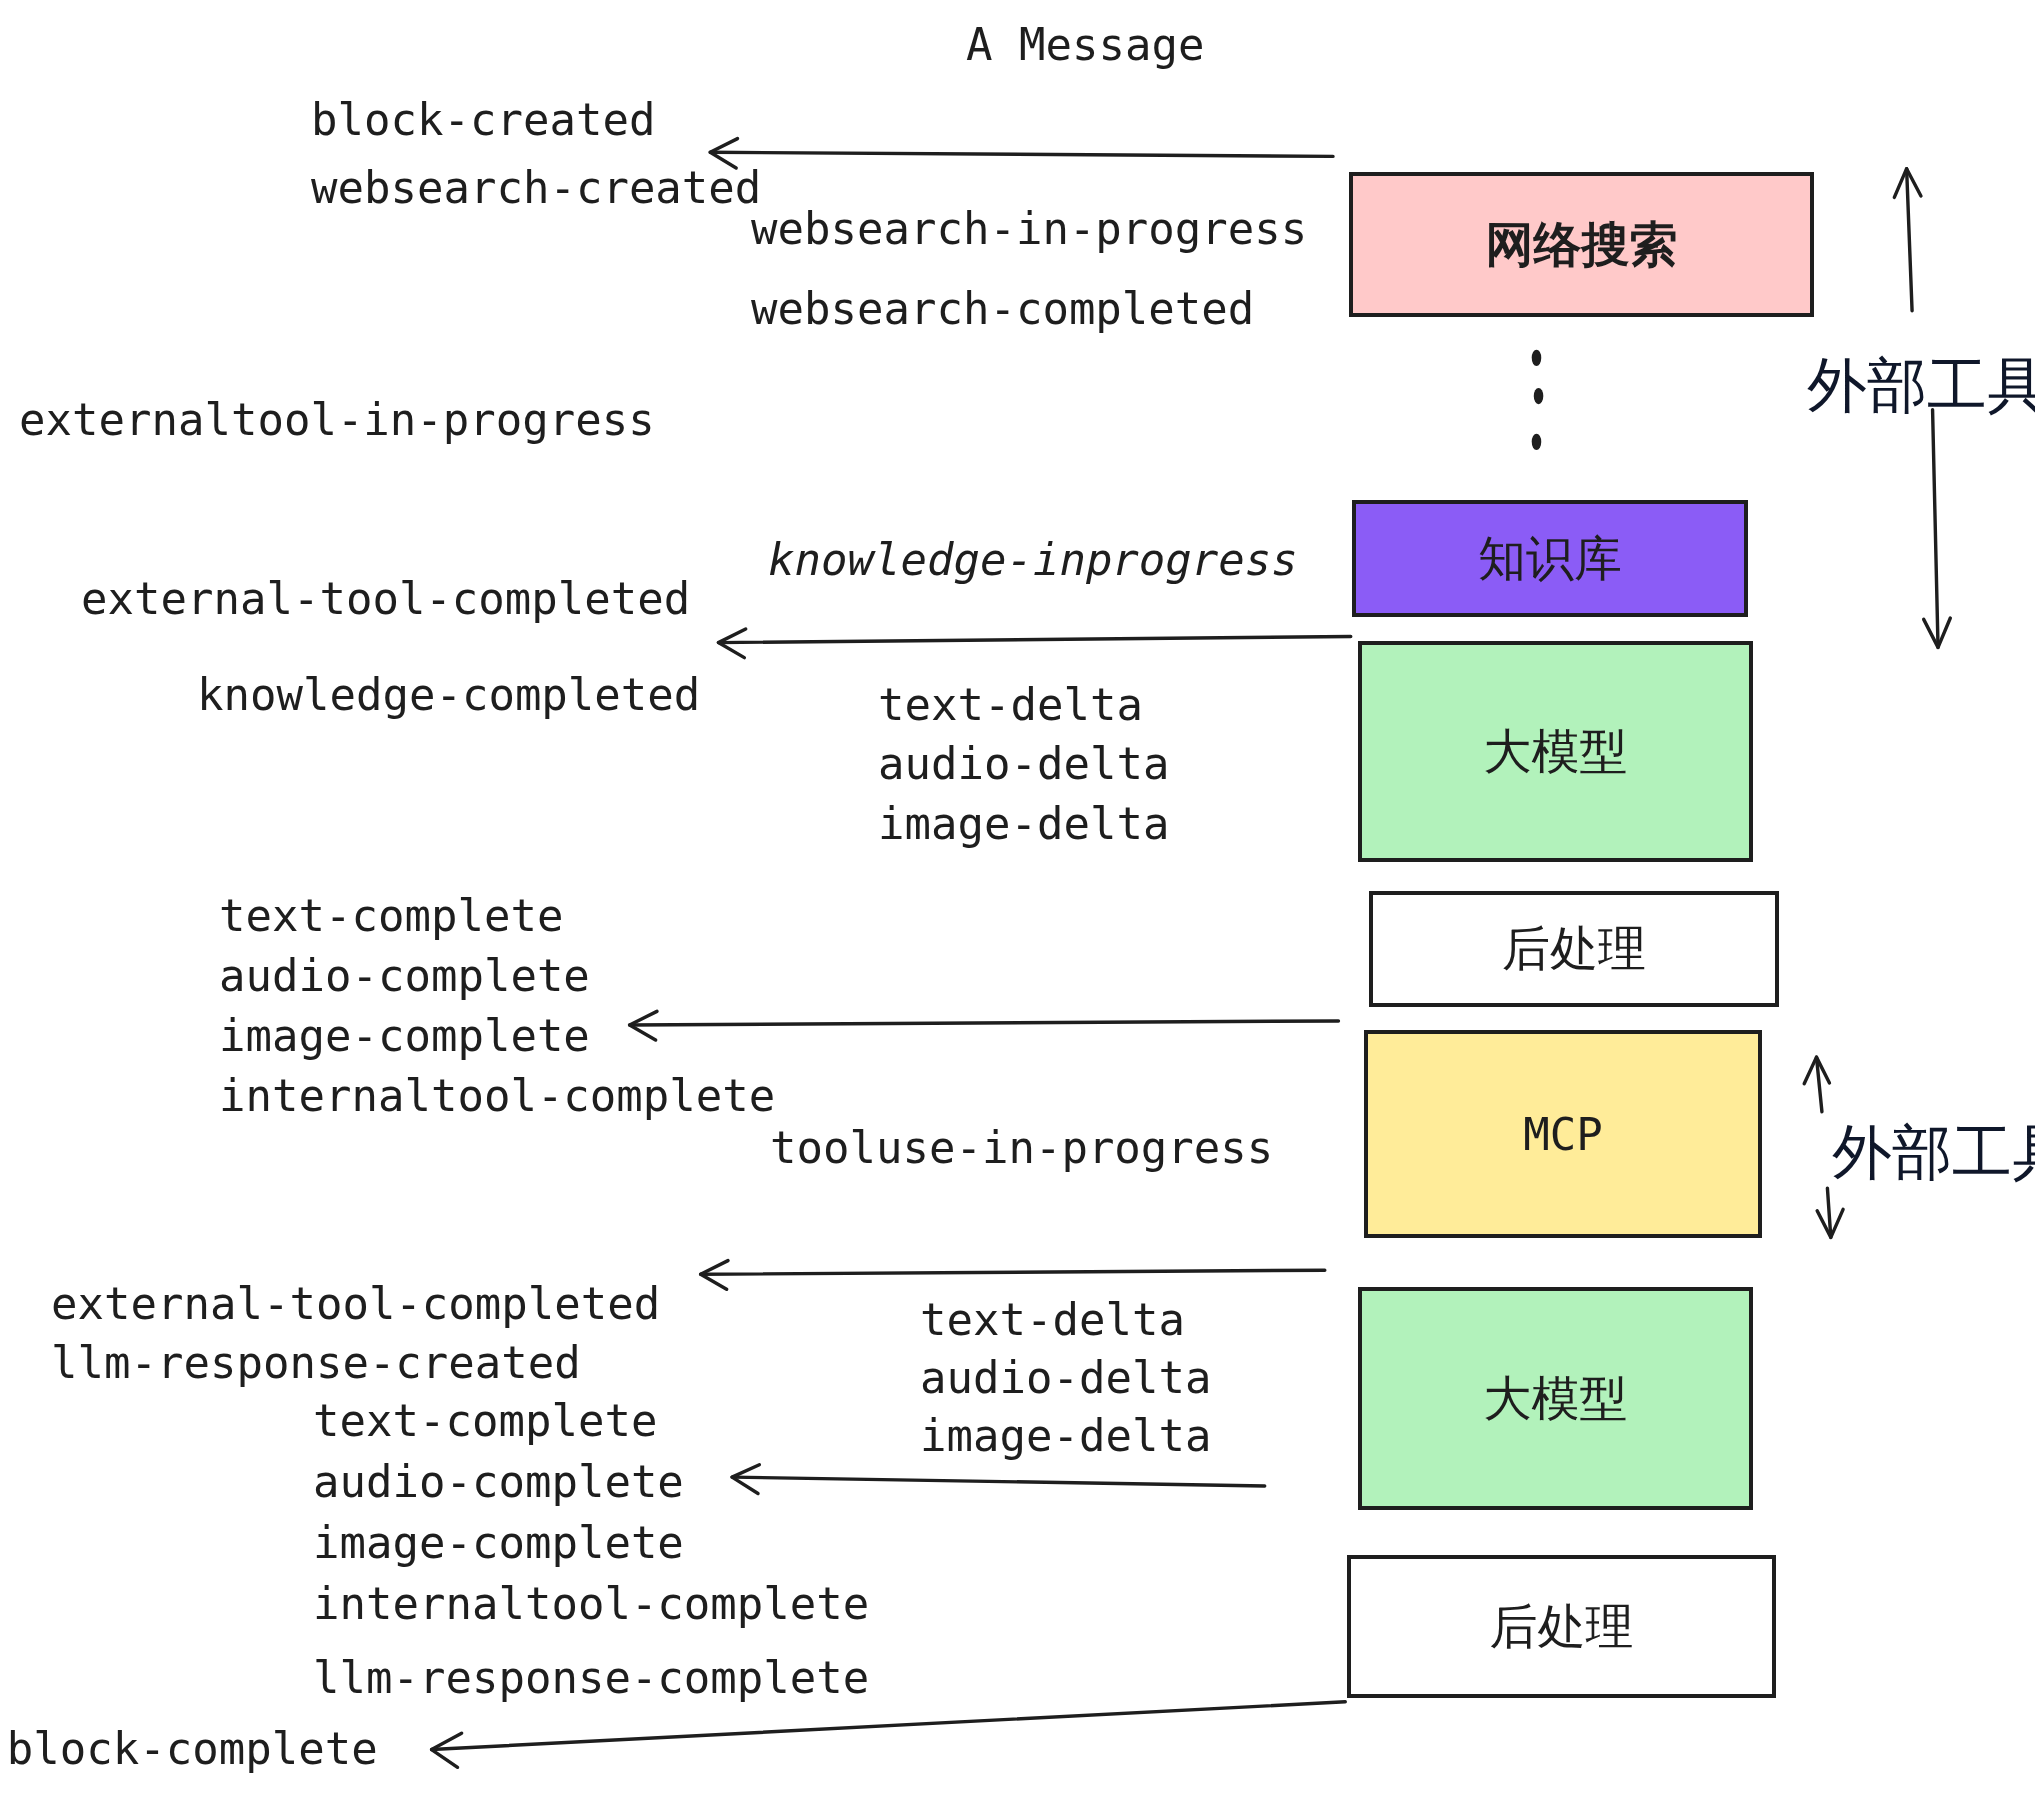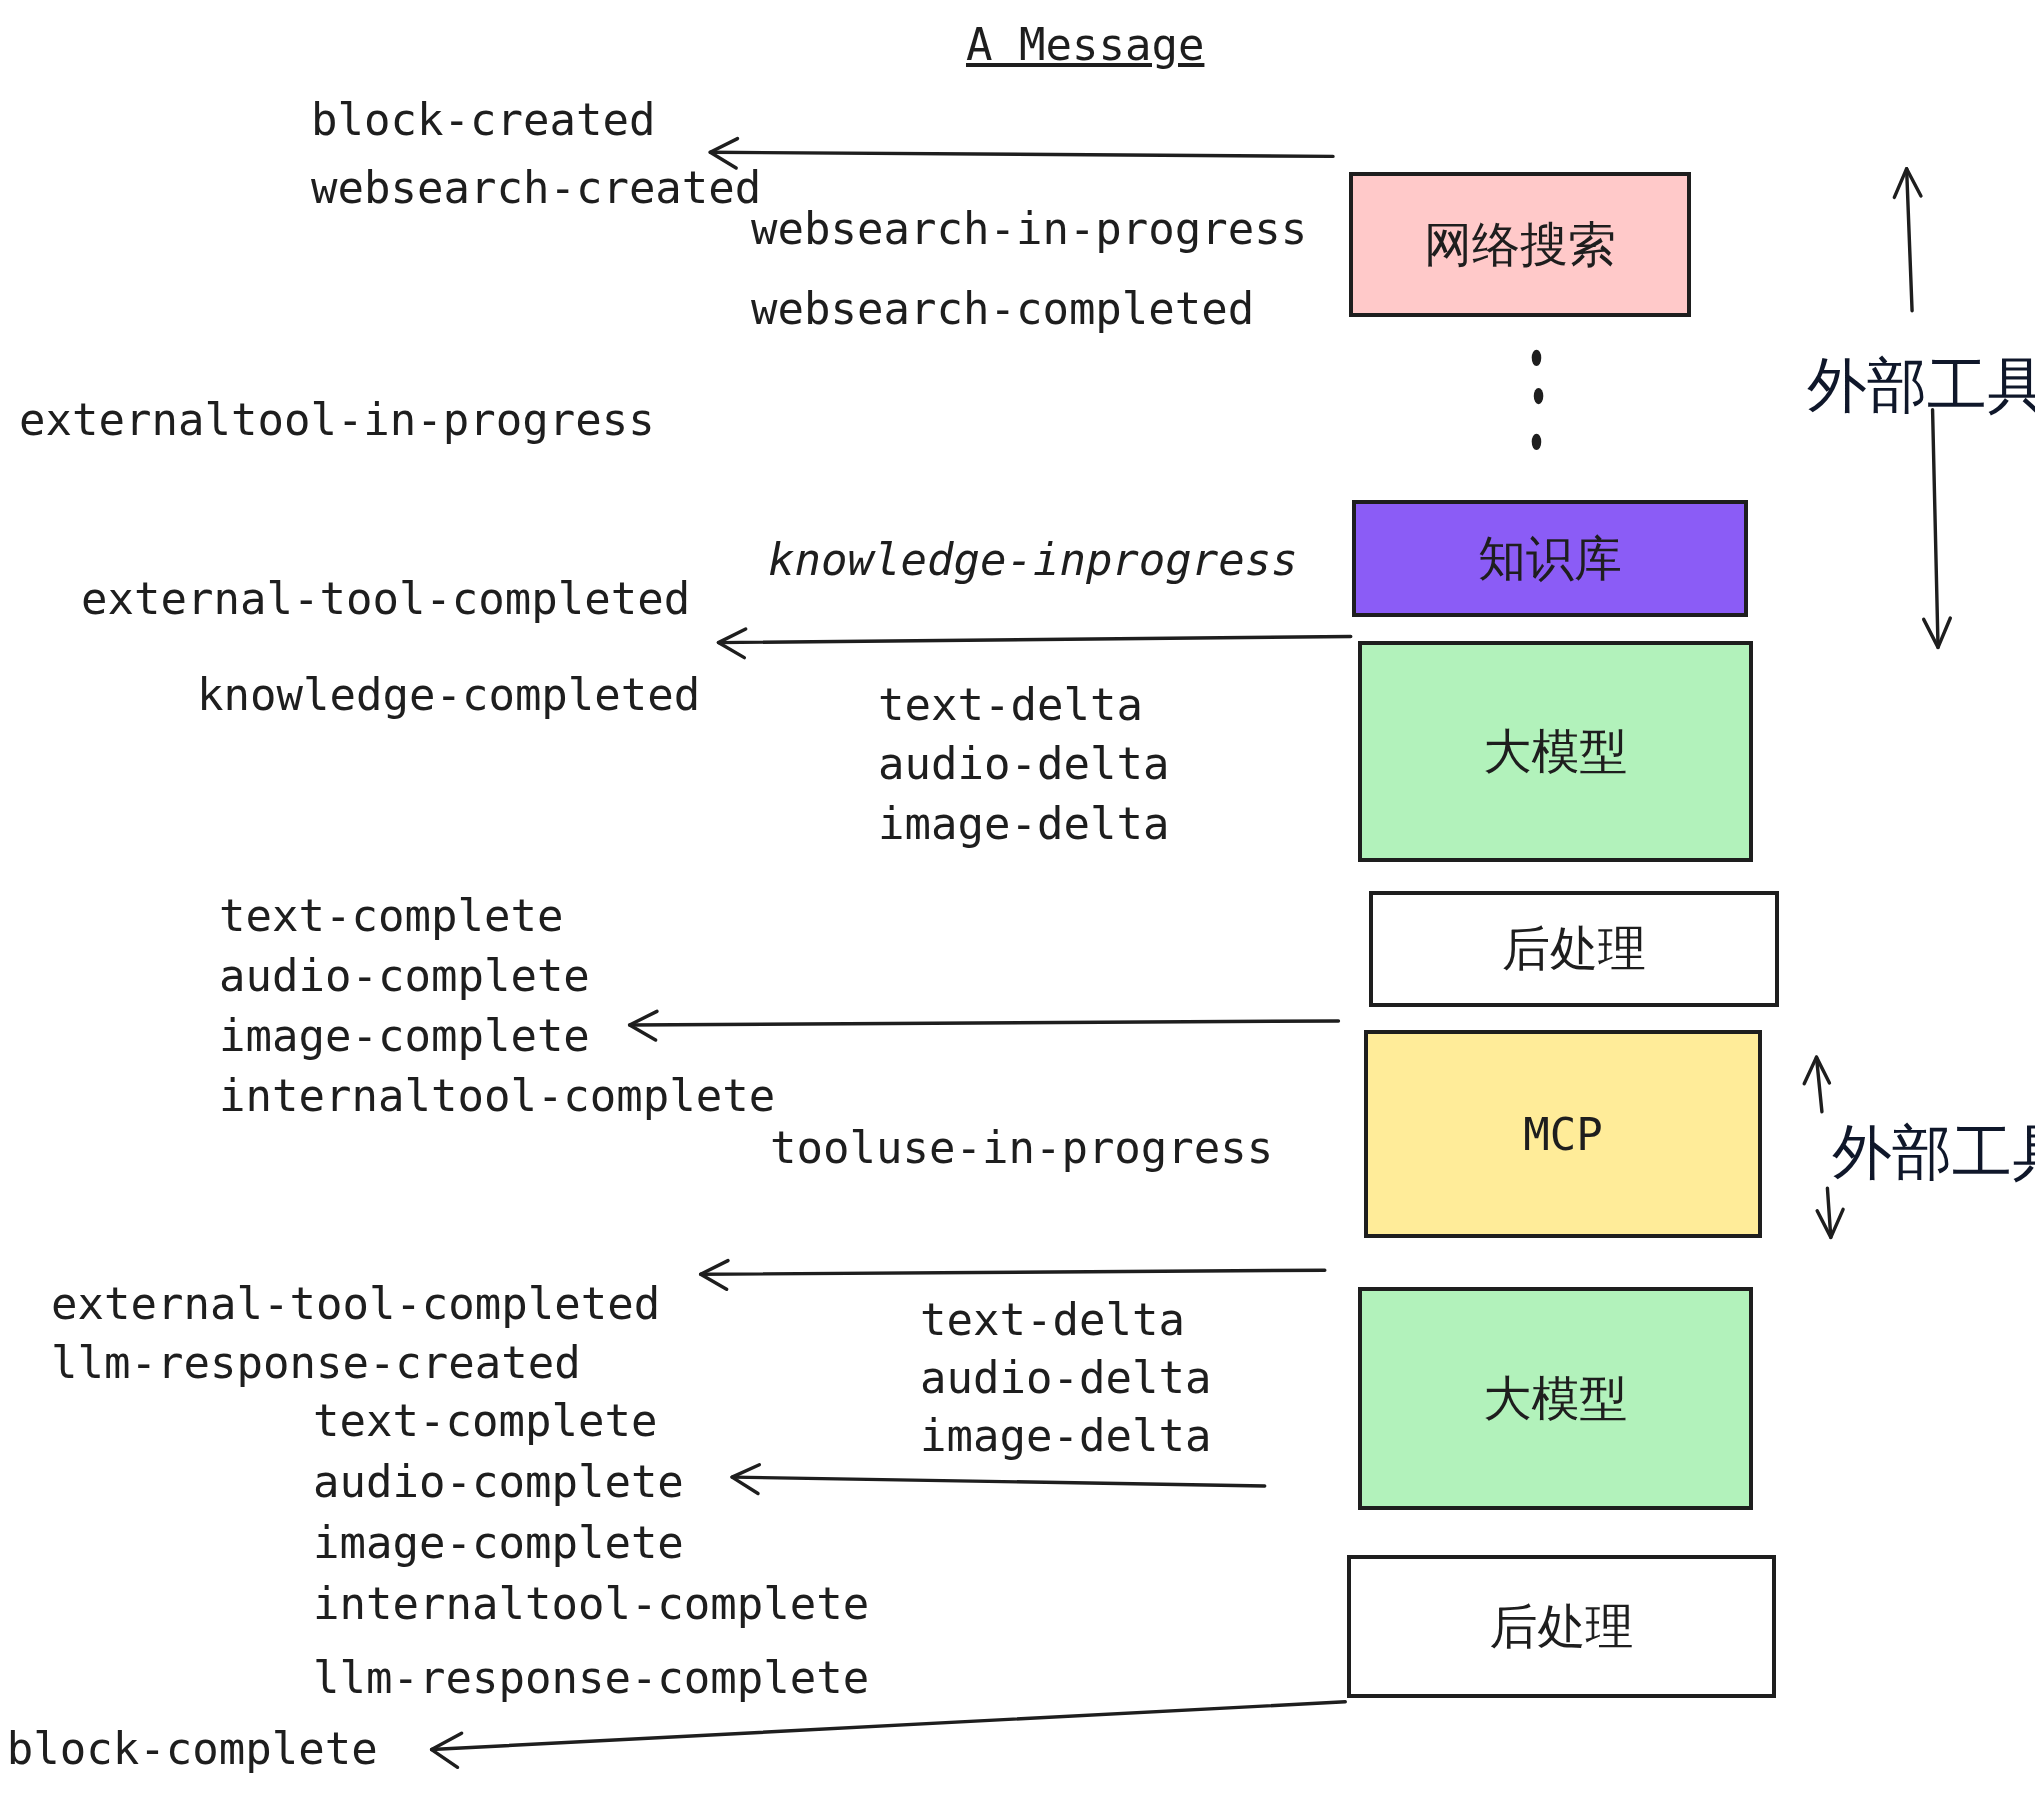--- a/index.html
+++ b/index.html
@@ -43,21 +43,21 @@
   }
   .box .blabel.mono { font-family: "DejaVu Sans Mono", monospace; font-size: 44px; }
   .side-label {
     position: absolute;
     font-family: "DejaVu Sans", sans-serif;
     font-size: 60px;
     color: #0f172a;
     white-space: nowrap;
   }
   
-  .p-title { left: 966px; top: 20.5px; text-decoration: underline; }
+  .p-title { left: 966px; top: 20.5px; }
   .p-block-created { left: 311px; top: 96px; }
   .p-websearch-created { left: 311px; top: 164px; }
   .p-websearch-in-progress { left: 751px; top: 205px; }
   .p-websearch-completed { left: 751px; top: 285px; }
   .p-externaltool-in-progress { left: 19px; top: 396px; }
   .p-knowledge-inprogress { left: 768px; top: 536px; font-style: italic; }
   .p-external-tool-completed-1 { left: 81px; top: 575px; }
   .p-knowledge-completed { left: 197px; top: 630px; margin-top: 41px; }
   .p-text-delta-1 { left: 878px; top: 681px; }
   .p-audio-delta-1 { left: 878px; top: 740px; }
@@ -73,21 +73,21 @@
   .p-text-delta-2 { left: 920px; top: 1296px; }
   .p-audio-delta-2 { left: 920px; top: 1354px; }
   .p-image-delta-2 { left: 920px; top: 1412px; }
   .p-text-complete-2 { left: 313px; top: 1397px; }
   .p-audio-complete-2 { left: 313px; top: 1458px; }
   .p-image-complete-2 { left: 313px; top: 1519px; }
   .p-internaltool-complete-2 { left: 313px; top: 1580px; }
   .p-llm-response-complete { left: 313px; top: 1641px; margin-top: 13px; }
   .p-block-complete { left: 6.8px; top: 1725px; }
   
-  .b-websearch { left: 1349px; top: 172px; width: 342px; height: 145px; }
+  .b-websearch { left: 1349px; top: 172px; width: 465px; height: 145px; font-weight: bold; }
   .b-knowledge { left: 1352px; top: 500px; width: 396px; height: 117px; }
   .b-llm1      { left: 1358px; top: 641px; width: 395px; height: 221px; }
   .b-post1     { left: 1369px; top: 891px; width: 410px; height: 116px; }
   .b-mcp       { left: 1364px; top: 1030px; width: 398px; height: 208px; }
   .b-llm2      { left: 1358px; top: 1287px; width: 395px; height: 223px; }
   .b-post2     { left: 1347px; top: 1555px; width: 429px; height: 143px; }
   
   .p-ext-tools-1 { left: 1807px; top: 346px; }
   .p-ext-tools-2 { left: 1832px; top: 1113px; }
 </style>

